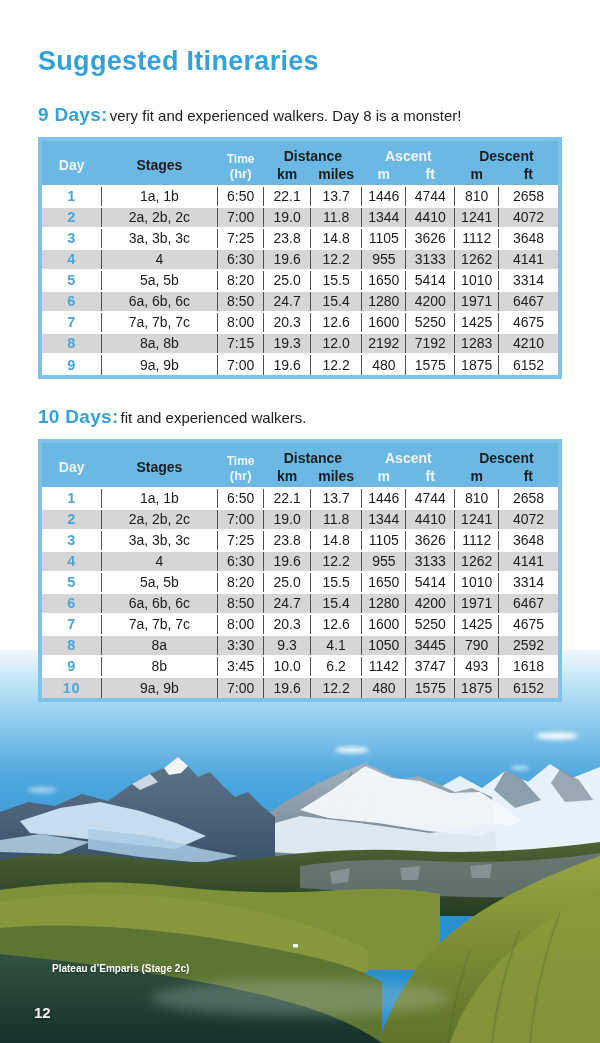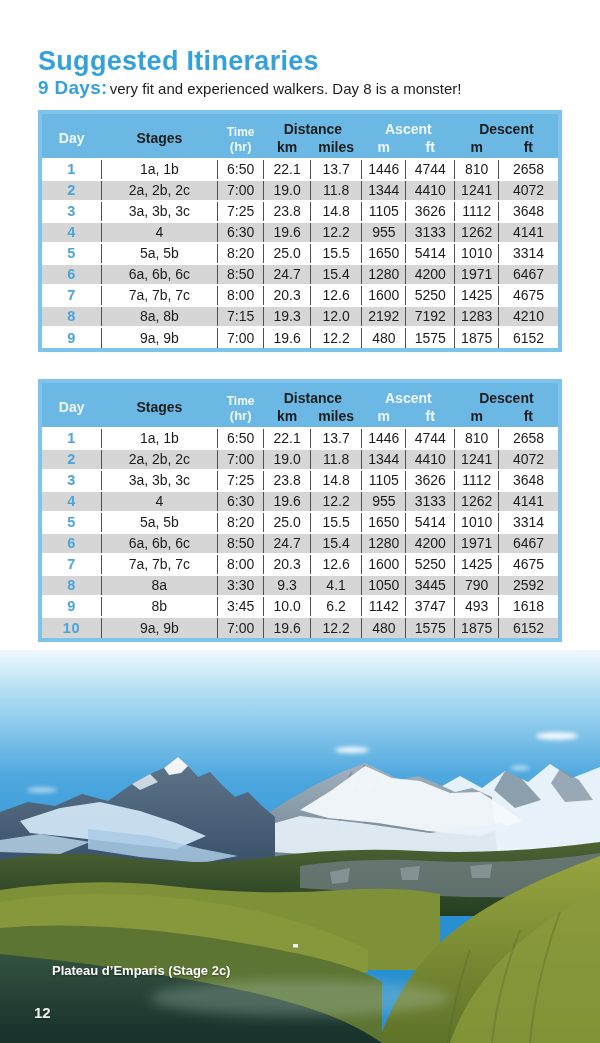--- a/index.html
+++ b/index.html
@@ -15,20 +15,21 @@
   .page { position: relative; width: 600px; height: 1043px; }
 
   
   .content { position: relative; z-index: 2; padding: 46px 38px 0 38px; }
 
   .page-title {
     color: #35a1da;
     font-size: 27px;
     font-weight: bold;
     letter-spacing: 0.3px;
+    margin-bottom: 27px;
   }
   .section-heading { margin-bottom: 11px; }
   .section-heading .days {
     color: #35a1da;
     font-size: 19px;
     font-weight: bold;
     letter-spacing: 0.3px;
   }
   .section-heading .desc {
     color: #1d1d1d;
@@ -87,21 +88,21 @@
     left: 0; top: 650px;
     width: 600px; height: 393px;
     z-index: 1;
   }
   .photo svg { display: block; }
   .photo-caption {
     position: absolute;
     left: 52px; top: 963px;
     z-index: 3;
     color: #ffffff;
-    font-size: 13px;
+    font-size: 10px;
     font-weight: bold;
     text-shadow: 0 1px 2px rgba(0,0,0,0.45);
   }
   .page-number {
     position: absolute;
     left: 34px; top: 1004px;
     z-index: 3;
     color: #f2f5ef;
     font-size: 15px;
     font-weight: bold;
@@ -345,20 +346,23 @@
                 <td class="">1575</td>
                 <td class="">1875</td>
                 <td class="">6152</td>
               </tr>
             </tbody>
           </table>
       </div>
     </div>
 
     <div class="section">
+      <div class="section-heading">
+        <span class="days">10 Days:</span><span class="desc">fit and experienced walkers.</span>
+      </div>
       <div class="tbl-wrap">
         <table>
             <colgroup>
               <col style="width:11.5%">
               <col style="width:22.5%">
               <col style="width:9%">
               <col style="width:9%">
               <col style="width:10%">
               <col style="width:8.5%">
               <col style="width:9.5%">

